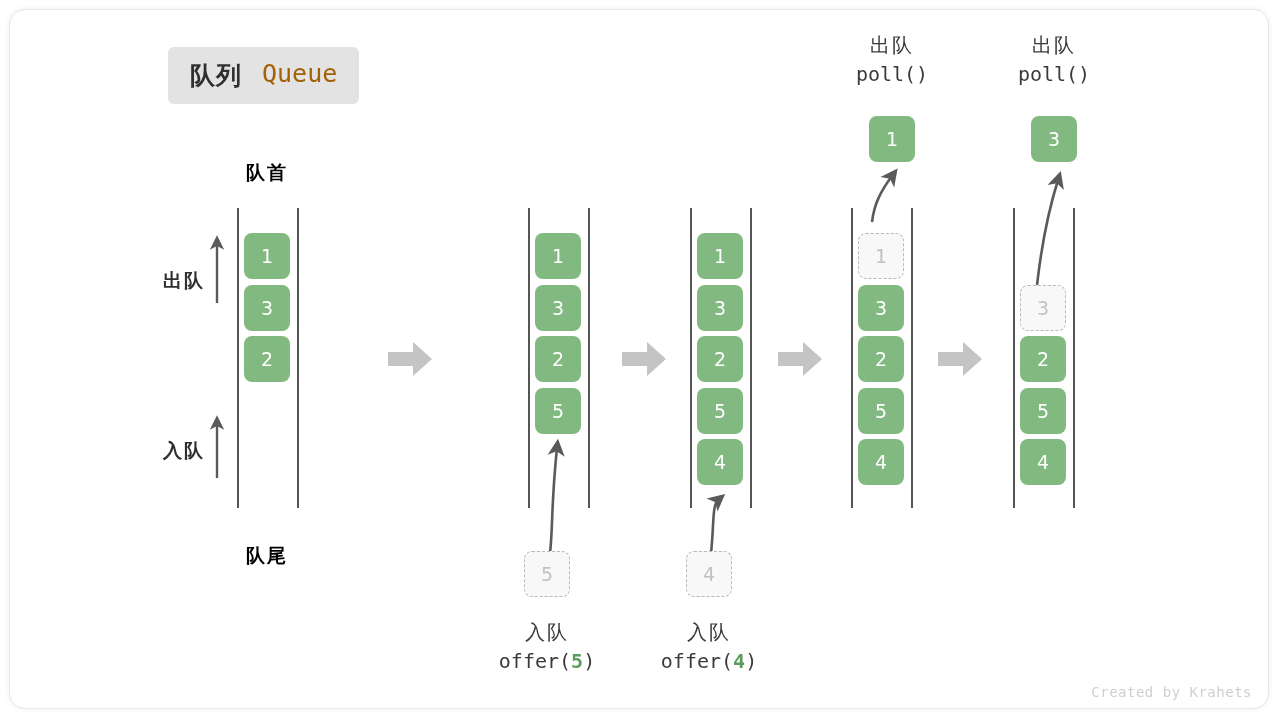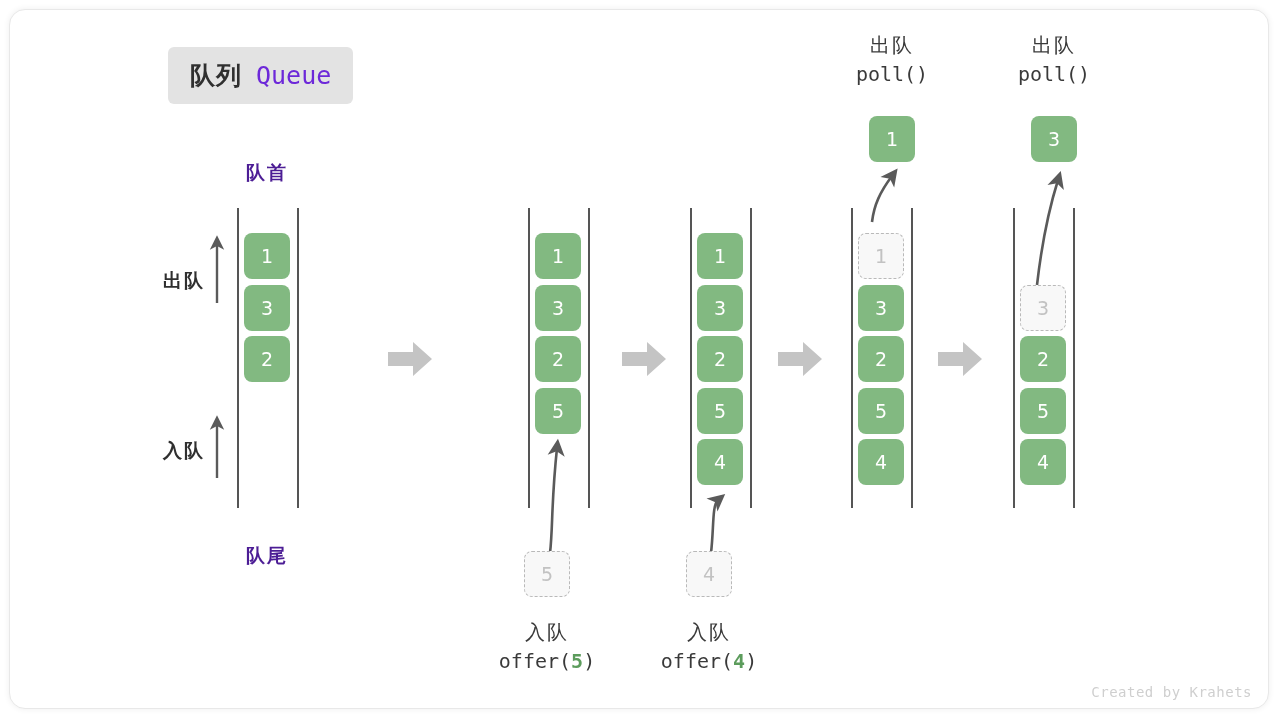--- a/index.html
+++ b/index.html
@@ -31,42 +31,42 @@
     box-sizing: border-box;
   }
 
   
   .title-badge {
     position: absolute;
     background: #e3e3e3;
     border-radius: 6px;
     padding: 12px 22px;
     display: flex;
-    align-items: center;
-    gap: 14px;
+    align-items: flex-start;
+    gap: 20px;
     white-space: nowrap;
   }
   .title-cn {
     font-size: 25px;
     font-weight: bold;
     color: #2f2f2f;
     letter-spacing: 1px;
   }
   .title-en {
     font-size: 25px;
-    color: #6d28d9;
+    color: #a16207;
     font-family: "DejaVu Sans Mono", "Liberation Mono", monospace;
   }
 
   
   .endpoint-label {
     position: absolute;
     font-size: 19px;
     font-weight: bold;
-    color: #4c1d95;
+    color: #000000;
     letter-spacing: 2px;
     white-space: nowrap;
     transform: translateX(-50%);
     text-align: center;
   }
 
   
   .side-label {
     position: absolute;
     font-size: 19px;

